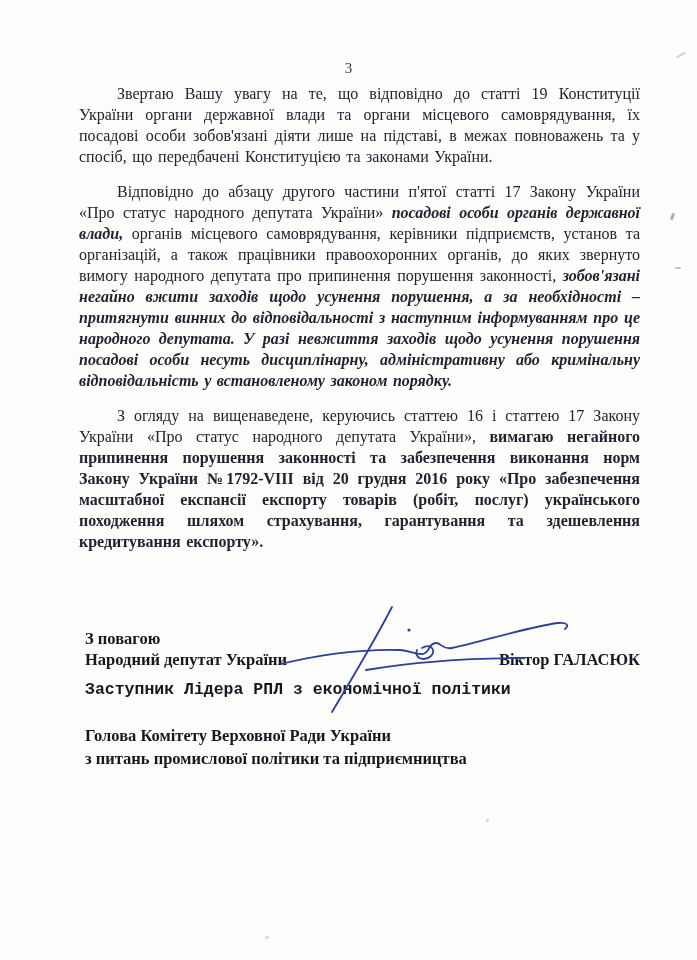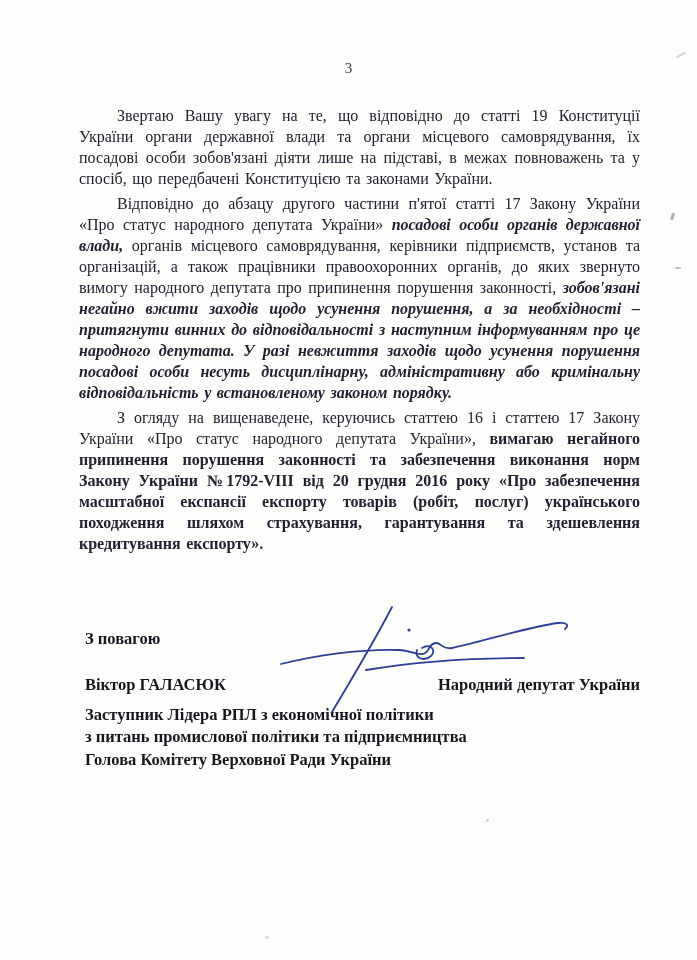--- a/index.html
+++ b/index.html
@@ -17,50 +17,50 @@
   }
   .pageno{
     position:absolute;
     top:60px;left:0;width:100%;
     text-align:center;
     font-size:15px;
     color:#3a3a40;
   }
   .content{
     position:absolute;
-    left:79px;top:105px;
+    left:79px;top:83px;
     width:561px;
   }
   .para{
     margin:0;
     font-size:16px;
     line-height:21px;
     text-align:justify;
     text-indent:38px;
     color:#222230;
     word-spacing:1.5px;
   }
-  .para + .para{margin-top:4px;}
+  .para + .para{margin-top:14px;}
   .bi{font-weight:bold;font-style:italic;}
   .bu{font-weight:bold;text-underline-offset:3px;}
   .sig{
     position:absolute;
     left:85px;top:628px;
     width:555px;
     font-weight:bold;
     font-size:16.5px;
     color:#17171f;
   }
   .sig p{margin:0;line-height:21px;}
-  .sig .salutation{margin-bottom:25px;}
+  .sig .salutation{margin-bottom:0;}
   .sig .row{
     display:flex;justify-content:space-between;align-items:baseline;
     margin-bottom:9px;
   }
-  .sig .title2{margin-bottom:0;}
+  .sig .title2{margin-bottom:24px;font-family:Liberation Mono, monospace;}
   .sig .title3 div{line-height:23px;}
   .ink{
     position:absolute;
     left:270px;top:598px;
     width:312px;height:128px;
     pointer-events:none;
   }
   .speck{position:absolute;background:#9a9aa0;border-radius:1px;}
   .speck.s1{left:671px;top:213px;width:3px;height:7px;transform:rotate(18deg);opacity:.8;}
   .speck.s2{left:675px;top:267px;width:6px;height:2px;opacity:.6;}
@@ -80,27 +80,27 @@
 
     <p class="para"><span>Відповідно до абзацу другого частини п'ятої статті 17 Закону України «Про статус народного депутата України» </span><span class="bi">посадові особи органів державної влади,</span><span> органів місцевого самоврядування, керівники підприємств, установ та організацій, а також працівники правоохоронних органів, до яких звернуто вимогу народного депутата про припинення порушення законності, </span><span class="bi">зобов'язані негайно вжити заходів щодо усунення порушення, а за необхідності – притягнути винних до відповідальності з наступним інформуванням про це народного депутата. У разі невжиття заходів щодо усунення порушення посадові особи несуть дисциплінарну, адміністративну або кримінальну відповідальність у встановленому законом порядку.</span></p>
 
     <p class="para"><span>З огляду на вищенаведене, керуючись статтею 16 і статтею 17 Закону України «Про статус народного депутата України», </span><span class="bu">вимагаю негайного припинення порушення законності та забезпечення виконання норм Закону України №1792-VIII від 20 грудня 2016 року «Про забезпечення масштабної експансії експорту товарів (робіт, послуг) українського походження шляхом страхування, гарантування та здешевлення кредитування експорту».</span></p>
 
   </div>
 
   <div class="sig">
     <p class="salutation">З повагою</p>
     <div class="row">
+      <p>Народний депутат України</p>
       <p>Віктор ГАЛАСЮК</p>
-      <p>Народний депутат України</p>
     </div>
     <p class="title2">Заступник Лідера РПЛ з економічної політики</p>
     <div class="title3">
+      <div>Голова Комітету Верховної Ради України</div>
       <div>з питань промислової політики та підприємництва</div>
-      <div>Голова Комітету Верховної Ради України</div>
     </div>
   </div>
 
   <svg class="ink" viewBox="270 598 312 128" xmlns="http://www.w3.org/2000/svg" fill="none">
     <path stroke-width="1.8" stroke-linecap="round" d="M 281 664 C 318 655, 360 649, 400 650 C 410 650.5, 416 655, 423 654 C 431 652, 427 644, 436 643 C 441 642.5, 442 650, 452 648 C 488 640, 528 627, 558 623 C 566 622, 570 625, 565 629" stroke="#2e3f96"></path>
     <path stroke-width="1.8" stroke-linecap="round" d="M 417 650 C 414 658, 424 662, 431 656 C 437 650, 430 643, 422 648" stroke="#2e3f96"></path>
     <path stroke-width="1.8" stroke-linecap="round" d="M 366 670 C 408 663, 468 658, 524 658" stroke="#2e3f96"></path>
     <path stroke-width="1.8" stroke-linecap="round" d="M 392 607 C 378 634, 356 672, 332 712" stroke="#2e3f96"></path>
     <circle cx="409" cy="630" r="1.6" stroke="none" fill="#2e3f96"></circle>
   </svg>

